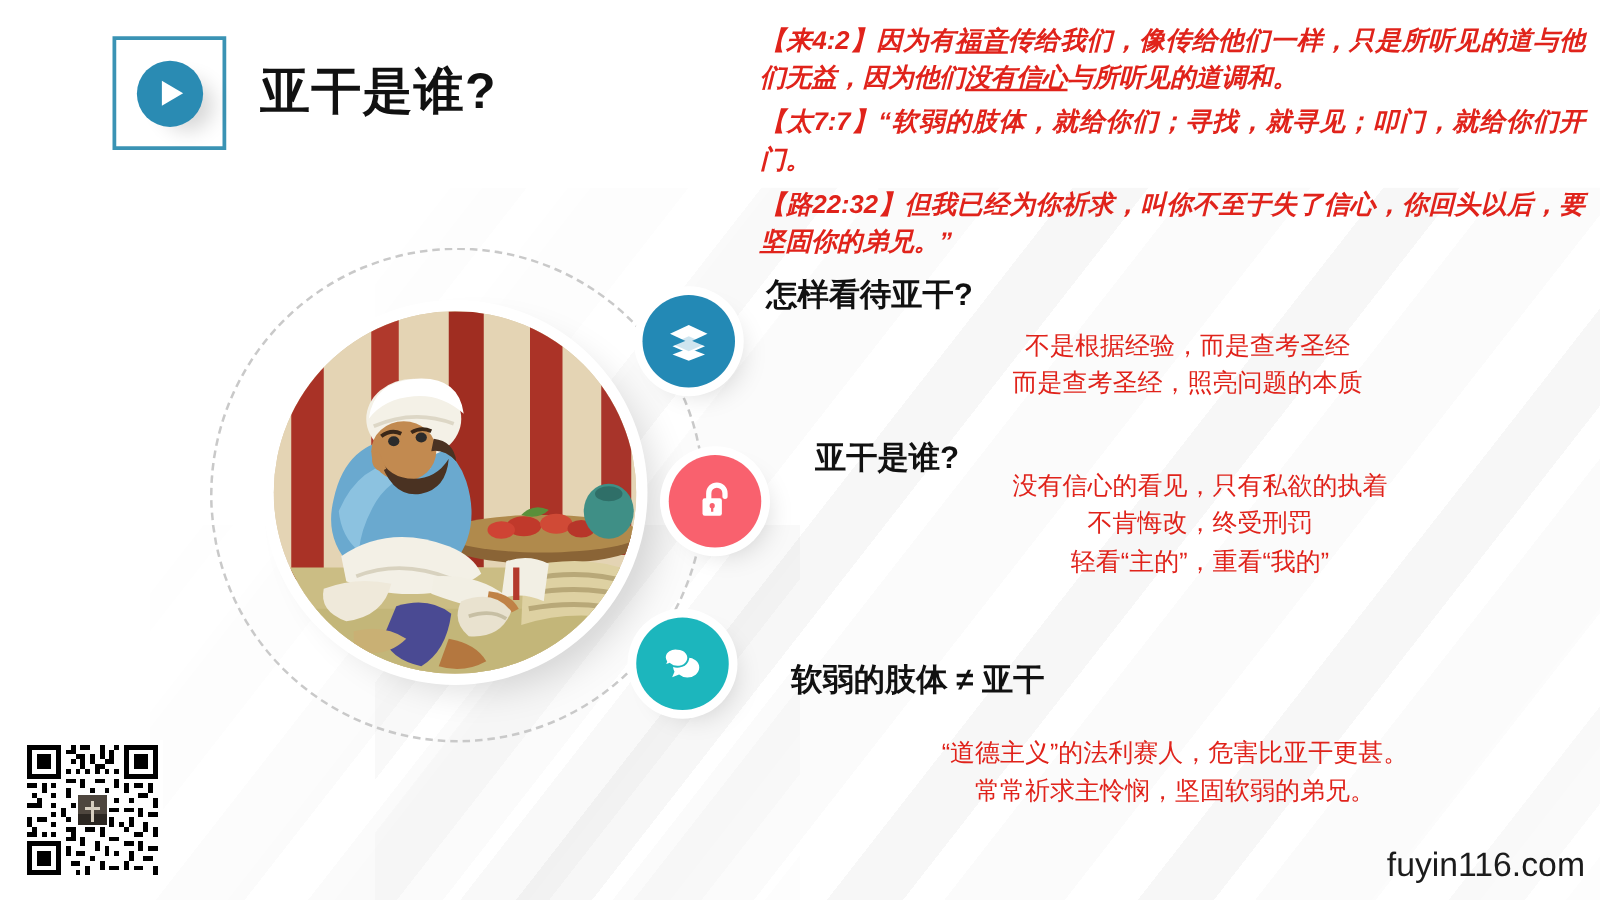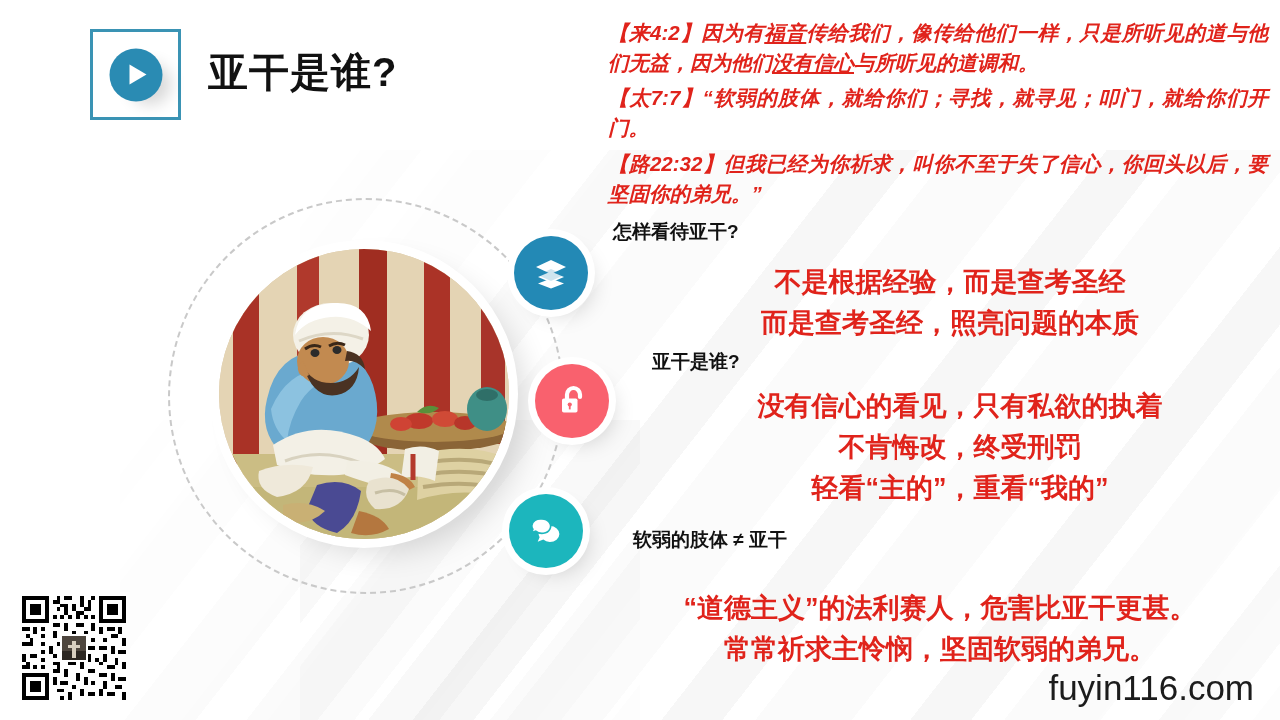--- a/index.html
+++ b/index.html
@@ -163,58 +163,58 @@
     box-shadow: 0 0 0 7px #ffffff, 10px 10px 22px -6px rgba(0,0,0,0.18);
   }
   .icon-badge svg { display: block; }
   #badge-1 { left: 514px; top: 236px; width: 74px; height: 74px; }
   #badge-2 { left: 535px; top: 364px; width: 74px; height: 74px; }
   #badge-3 { left: 509px; top: 494px; width: 74px; height: 74px; }
 
   
   .sec-head {
     position: absolute;
-    font-size: 19px;
+    font-size: 25px;
     font-weight: bold;
     color: #111111;
     white-space: nowrap;
   }
   .sec-body {
     position: absolute;
     color: #e0231b;
-    font-size: 27px;
-    font-weight: bold;
+    font-size: 20px;
+    font-weight: normal;
     line-height: 1.52;
     text-align: center;
     white-space: nowrap;
   }
   #head-1 { left: 613px; top: 219px; }
   #body-1 { left: 640px; top: 262px; width: 620px; }
   #head-2 { left: 652px; top: 349px; }
-  #body-2 { left: 650px; top: 386px; width: 620px; }
+  #body-2 { left: 650px; top: 374px; width: 620px; }
   #head-3 { left: 633px; top: 527px; }
   #body-3 { left: 630px; top: 588px; width: 620px; }
 
   
   .qr {
     position: absolute;
     left: 18px;
     top: 592px;
     width: 112px;
     height: 112px;
     background: #ffffff;
   }
   .qr svg { display: block; }
 
   
   .watermark {
     position: absolute;
-    right: 26px;
+    right: 12px;
     bottom: 12px;
-    font-size: 35px;
+    font-size: 27px;
     color: #1c1c1c;
     letter-spacing: 0px;
   }
 </style>
 </head>
 <body>
 
 <div id="slide">
 
   <div class="stripes"></div>

